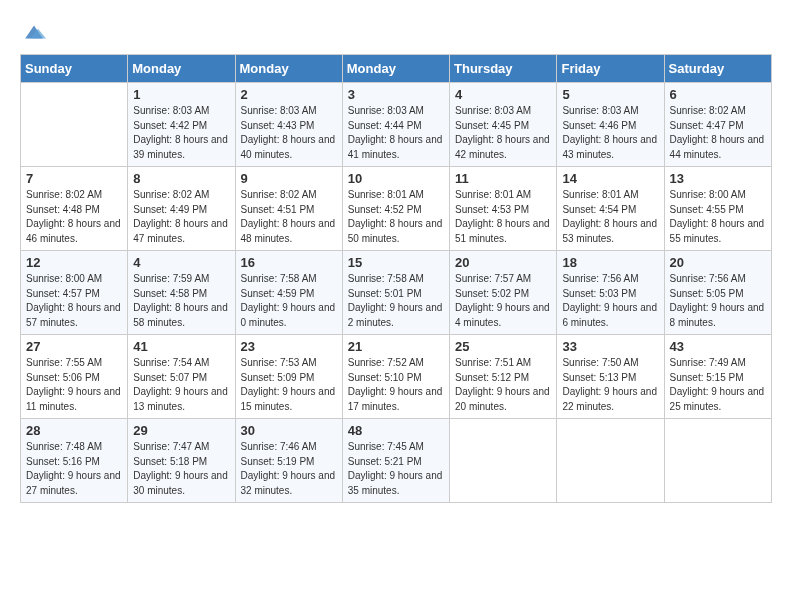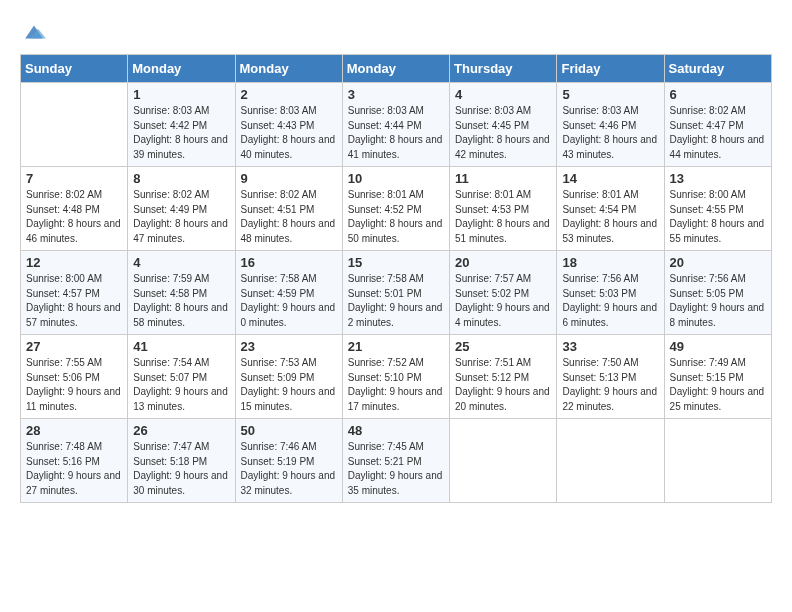--- a/index.html
+++ b/index.html
@@ -282,41 +282,41 @@
             Sunrise: 7:51 AM<br>Sunset: 5:12 PM<br>Daylight: 9 hours and 20 minutes.
           </div>
         </td>
         <td>
           <span class="day-number">33</span>
           <div class="day-detail">
             Sunrise: 7:50 AM<br>Sunset: 5:13 PM<br>Daylight: 9 hours and 22 minutes.
           </div>
         </td>
         <td>
-          <span class="day-number">49</span>
+          <span class="day-number">43</span>
           <div class="day-detail">
             Sunrise: 7:49 AM<br>Sunset: 5:15 PM<br>Daylight: 9 hours and 25 minutes.
           </div>
         </td>
       </tr>
       <tr>
         <td>
           <span class="day-number">28</span>
           <div class="day-detail">
             Sunrise: 7:48 AM<br>Sunset: 5:16 PM<br>Daylight: 9 hours and 27 minutes.
           </div>
         </td>
         <td>
-          <span class="day-number">26</span>
+          <span class="day-number">29</span>
           <div class="day-detail">
             Sunrise: 7:47 AM<br>Sunset: 5:18 PM<br>Daylight: 9 hours and 30 minutes.
           </div>
         </td>
         <td>
-          <span class="day-number">50</span>
+          <span class="day-number">30</span>
           <div class="day-detail">
             Sunrise: 7:46 AM<br>Sunset: 5:19 PM<br>Daylight: 9 hours and 32 minutes.
           </div>
         </td>
         <td>
           <span class="day-number">48</span>
           <div class="day-detail">
             Sunrise: 7:45 AM<br>Sunset: 5:21 PM<br>Daylight: 9 hours and 35 minutes.
           </div>
         </td>

